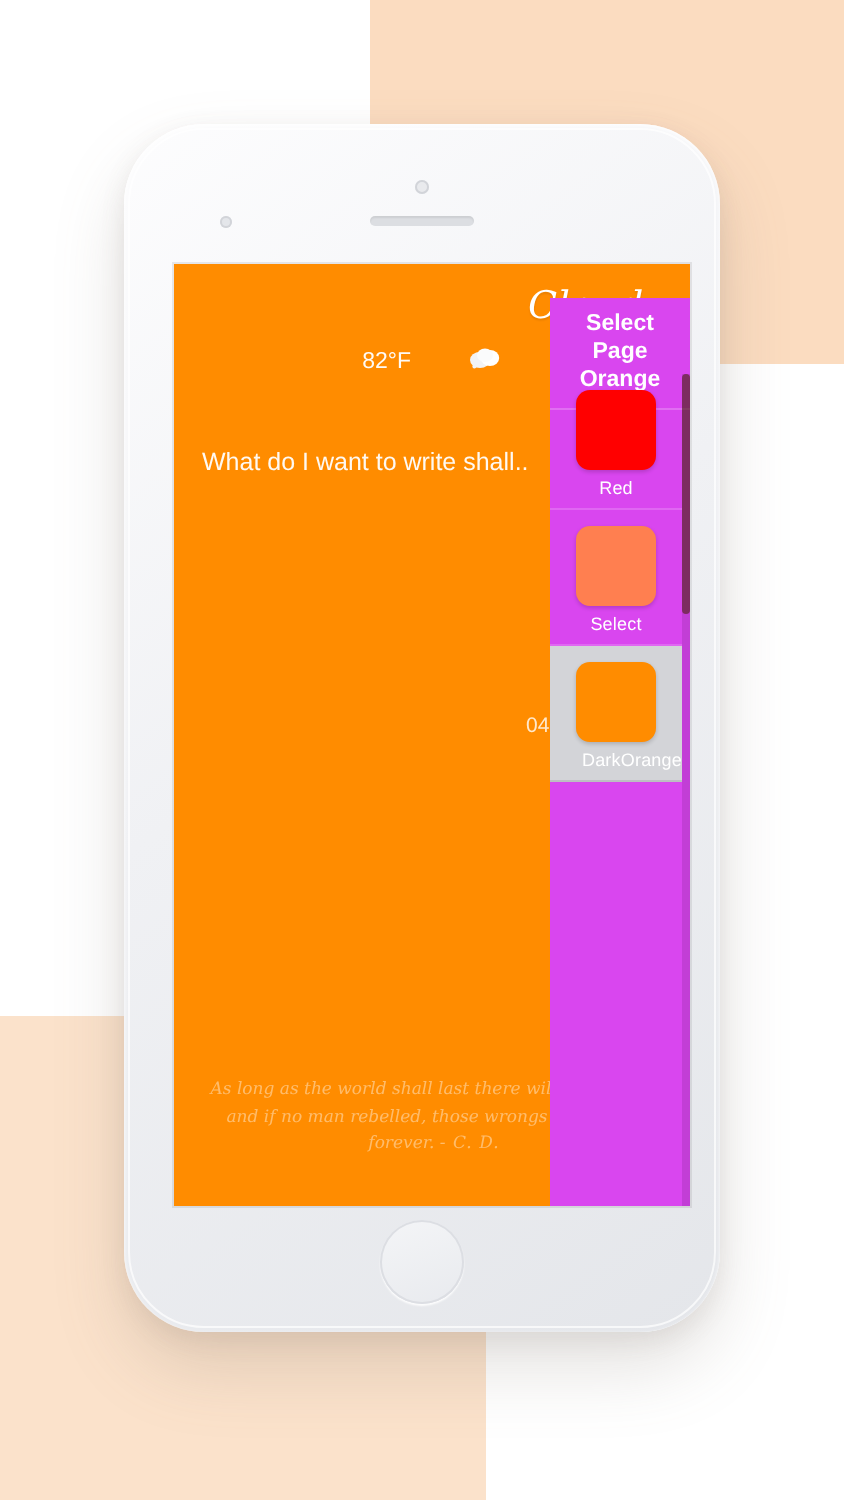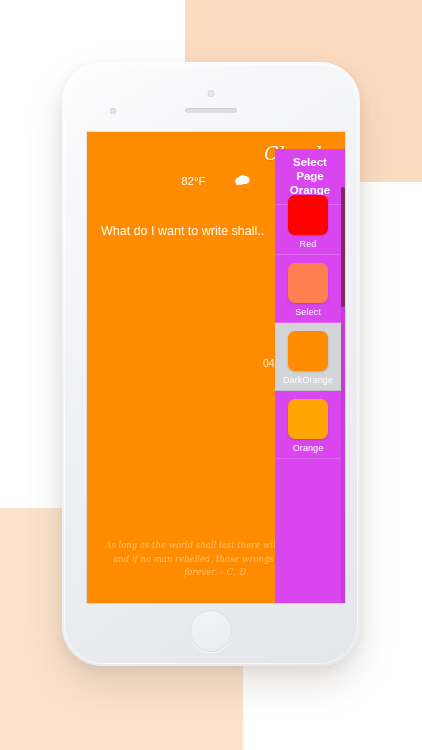--- a/index.html
+++ b/index.html
@@ -179,20 +179,21 @@
   }
   .color-row {
     position:relative;
     padding:8px 0 5px;
     text-align:center;
     border-bottom:1px solid rgba(255,255,255,0.18);
   }
   .color-row.selected {
     background:#d3d4d8;
     border-bottom-color:rgba(0,0,0,0.10);
+    text-align:right;
   }
   .color-swatch {
     width:40px; height:40px;
     margin:0 auto;
     border-radius:7px;
     box-shadow:0 1px 2px rgba(0,0,0,0.18);
   }
   .color-label {
     margin-top:4px;
     font-size:9px;
@@ -275,22 +276,18 @@
               <div class="color-label">Red</div>
             </div>
             <div class="color-row">
               <div class="color-swatch" style="background: rgb(255, 127, 80);"></div>
               <div class="color-label">Select</div>
             </div>
             <div class="color-row selected">
               <div class="color-swatch" style="background: rgb(255, 140, 0);"></div>
               <div class="color-label">DarkOrange</div>
             </div>
-            <div class="color-row">
-              <div class="color-swatch" style="background: rgb(255, 165, 0);"></div>
-              <div class="color-label">Orange</div>
-            </div>
           </div>
       </div>
 
     </div>
   </div>
 </div>
 
 </body></html>

